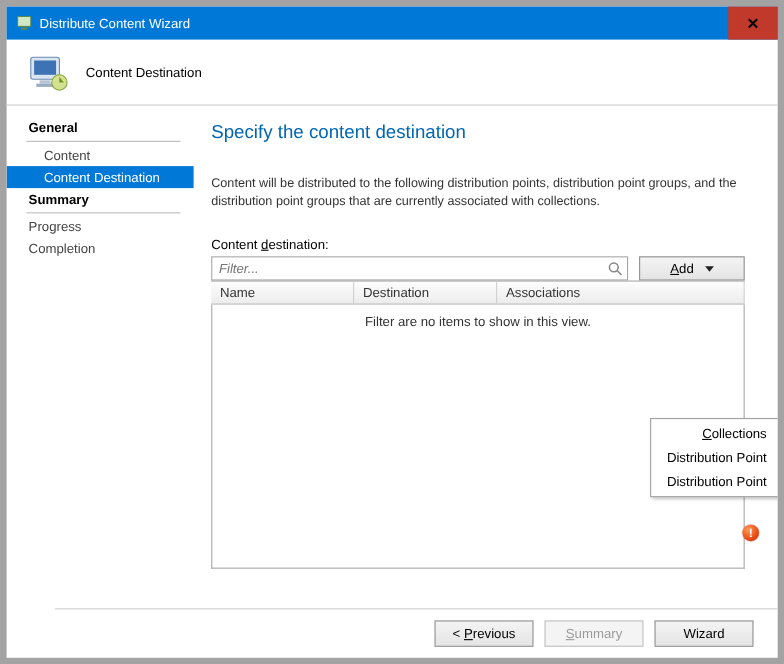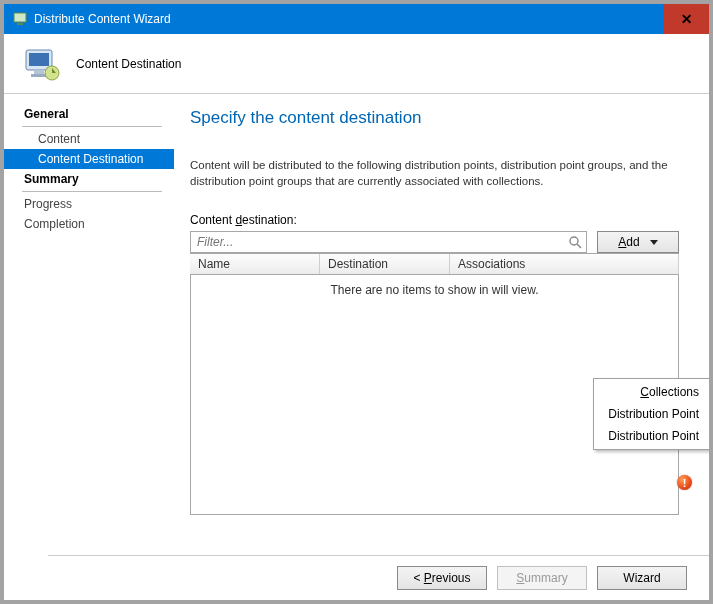--- a/index.html
+++ b/index.html
@@ -6,21 +6,21 @@
   body {
     margin: 0;
     font-family: "Segoe UI", Tahoma, sans-serif;
     font-size: 12px;
     background: #fff;
     color: #000;
   }
   .window {
     width: 713px;
     height: 604px;
-    border: 4px solid #a3a3a3;
+    border: 6px solid #a3a3a3;
     display: flex;
     flex-direction: column;
     position: relative;
     background: #fff;
   }
   .titlebar {
     height: 30px;
     background: #0078d7;
     color: #fff;
     display: flex;
@@ -111,21 +111,21 @@
     padding: 0 4px;
     background: #fff;
   }
   .filter-input {
     border: none; outline: none; flex: 1;
     font-style: italic; color: #1d4ed8; font-size: 12px;
     background: transparent;
   }
   .search-icon { color: #777; display: flex; }
   .add-btn {
-    width: 82px;
+    width: 96px;
     height: 22px;
     background: linear-gradient(#f4f4f4,#e4e4e4);
     border: 1px solid #8a8a8a;
     font-size: 12px;
     display: flex; align-items: center; justify-content: center;
     gap: 4px;
     cursor: pointer;
   }
   .add-btn .caret {
     width: 0; height: 0;
@@ -286,21 +286,21 @@
           <span class="caret"></span>
         </div>
       </div>
 
       <div class="list-header">
         <div class="col col-name">Name</div>
         <div class="col col-desc">Destination</div>
         <div class="col col-assoc">Associations</div>
       </div>
       <div class="list-box">
-        <div class="empty-msg">There are no items to show in will view.</div>
+        <div class="empty-msg">Filter are no items to show in this view.</div>
       </div>
 
       <div class="dropdown-menu">
         <div class="mi">
           <span class="underline">C</span><span>ollections</span>
         </div>
         <div class="mi">Distribution Point</div>
         <div class="mi">Distribution Point</div>
       </div>
 

